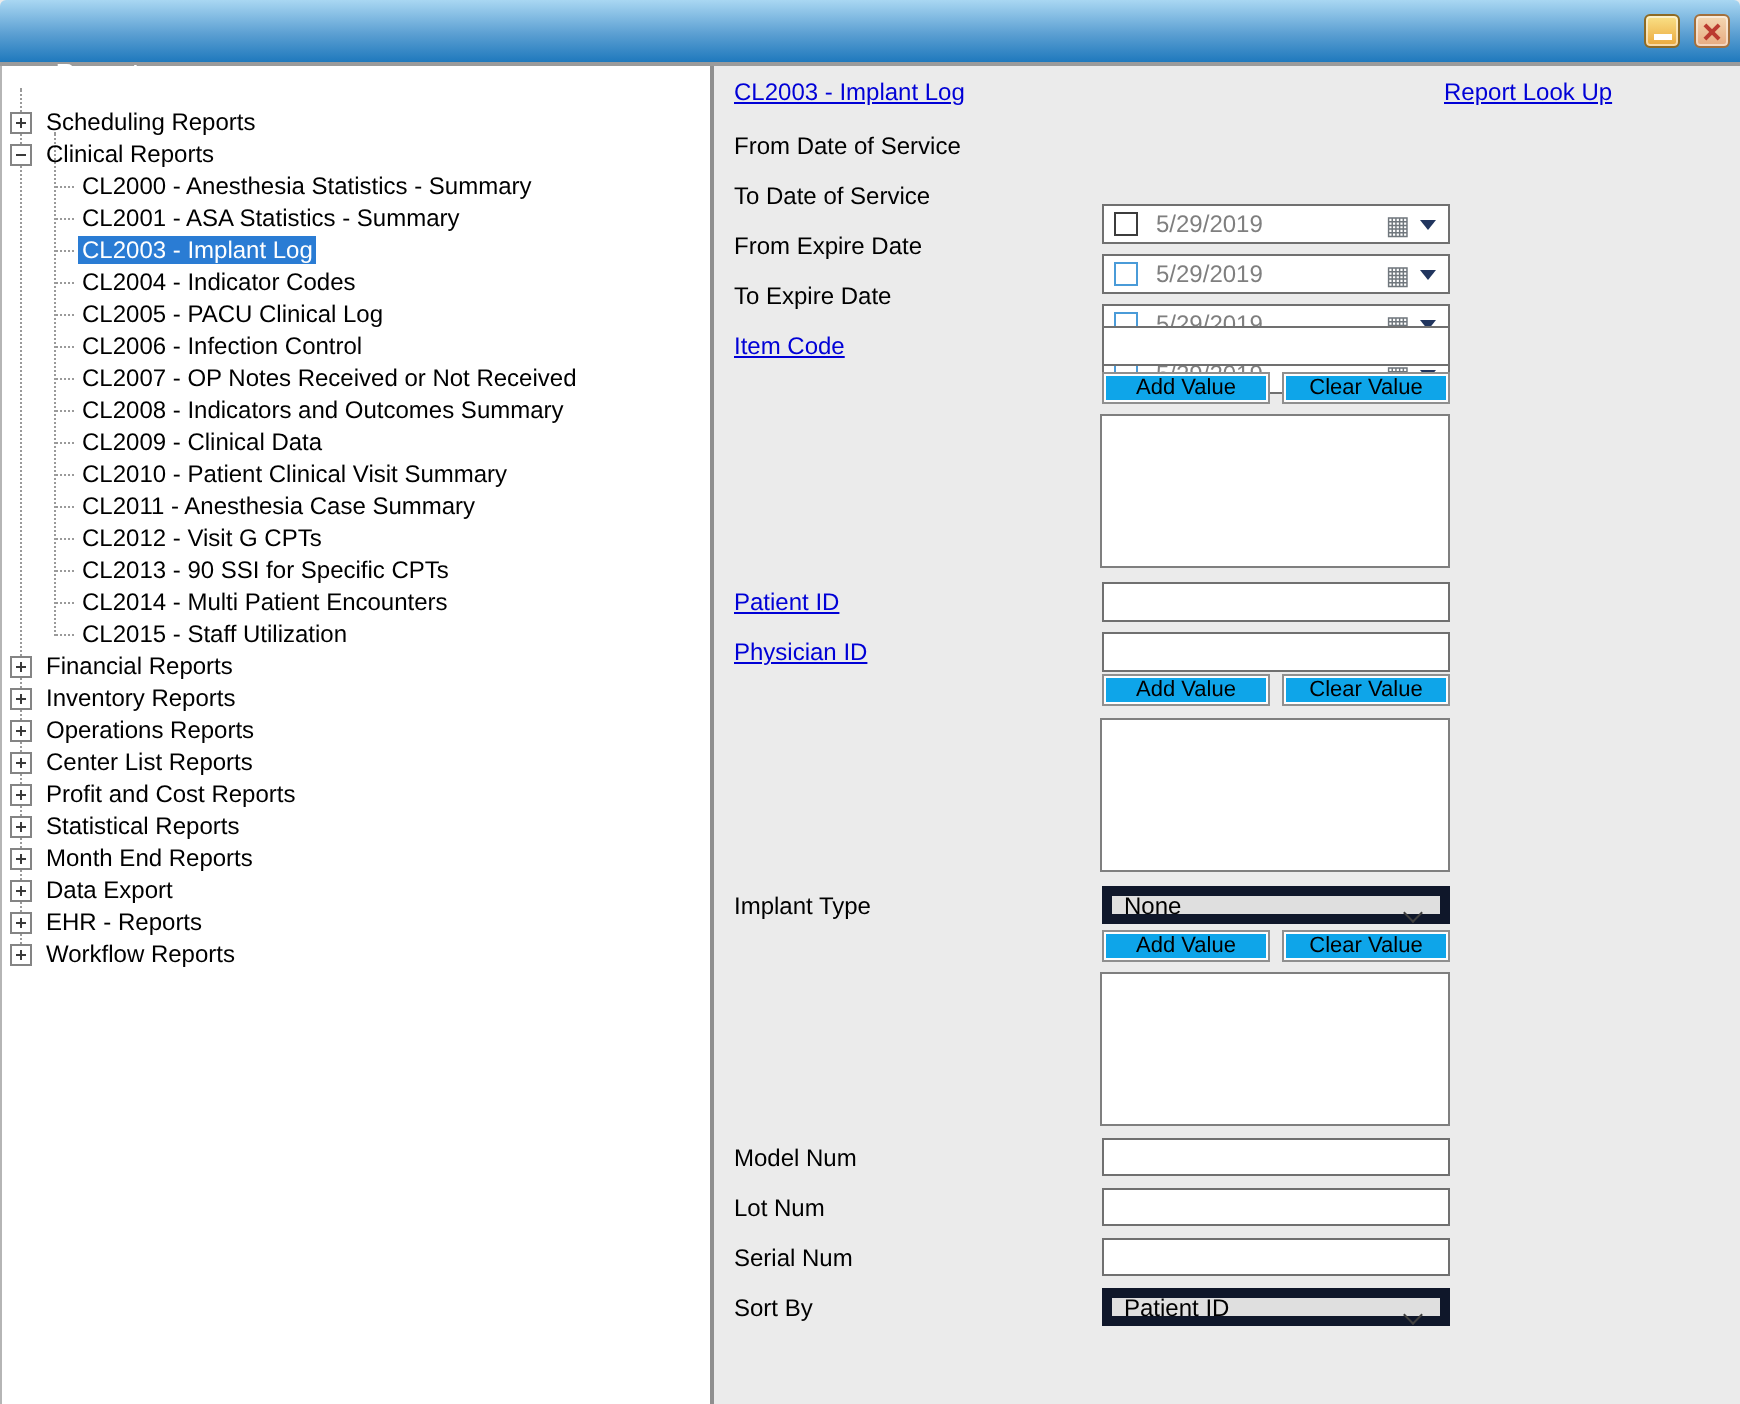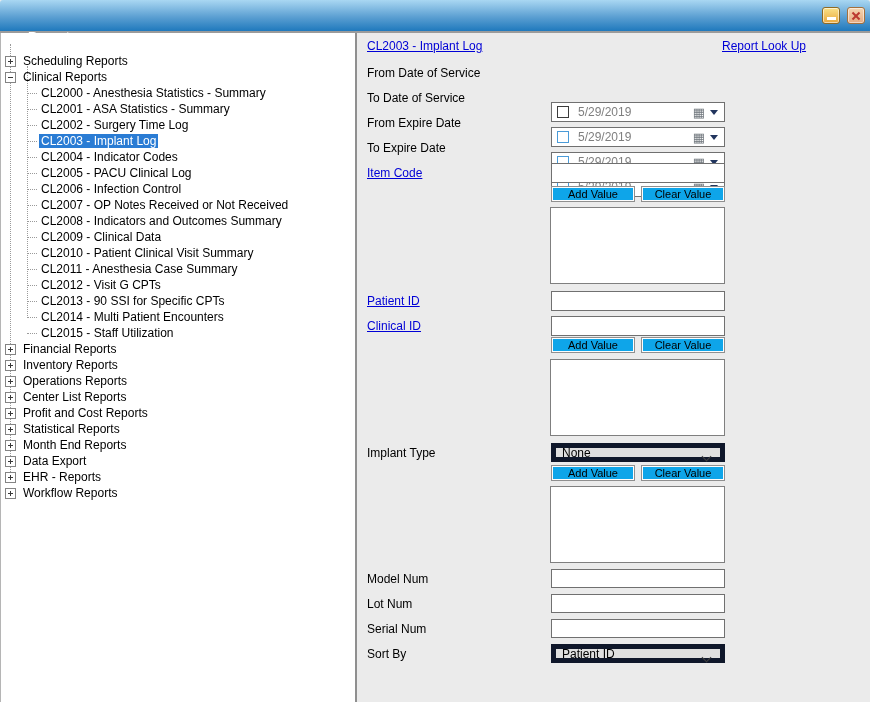--- a/index.html
+++ b/index.html
@@ -106,23 +106,20 @@
             <span class="toggle minus"></span>
             <span class="tree-label">Clinical Reports</span>
           </div>
           <div class="tree-row child">
             <span class="tree-label">CL2000 - Anesthesia Statistics - Summary</span>
           </div>
           <div class="tree-row child">
             <span class="tree-label">CL2001 - ASA Statistics - Summary</span>
           </div>
           <div class="tree-row child">
-            <span class="tree-label">CL2002 - Surgery Time Log</span>
-          </div>
-          <div class="tree-row child">
             <span class="tree-label sel">CL2003 - Implant Log</span>
           </div>
           <div class="tree-row child">
             <span class="tree-label">CL2004 - Indicator Codes</span>
           </div>
           <div class="tree-row child">
             <span class="tree-label">CL2005 - PACU Clinical Log</span>
           </div>
           <div class="tree-row child">
             <span class="tree-label">CL2006 - Infection Control</span>
@@ -247,21 +244,21 @@
         <button class="vbtn add">Add Value</button>
         <button class="vbtn clear">Clear Value</button>
       </div>
       <div class="listbox" style="top:174px;"></div>
 
       <div class="row" style="top:258px;">
         <a class="flabel hlink">Patient ID</a>
         <input class="textbox" value="" style="">
       </div>
       <div class="row" style="top:283px;">
-        <a class="flabel hlink">Clinical ID</a>
+        <a class="flabel hlink">Physician ID</a>
         <input class="textbox" value="" style="">
       </div>
       <div class="row" style="top:304px; height:16px;">
         <button class="vbtn add">Add Value</button>
         <button class="vbtn clear">Clear Value</button>
       </div>
       <div class="listbox" style="top:326px;"></div>
 
       <div class="row" style="top:410px;">
         <span class="flabel">Implant Type</span>

